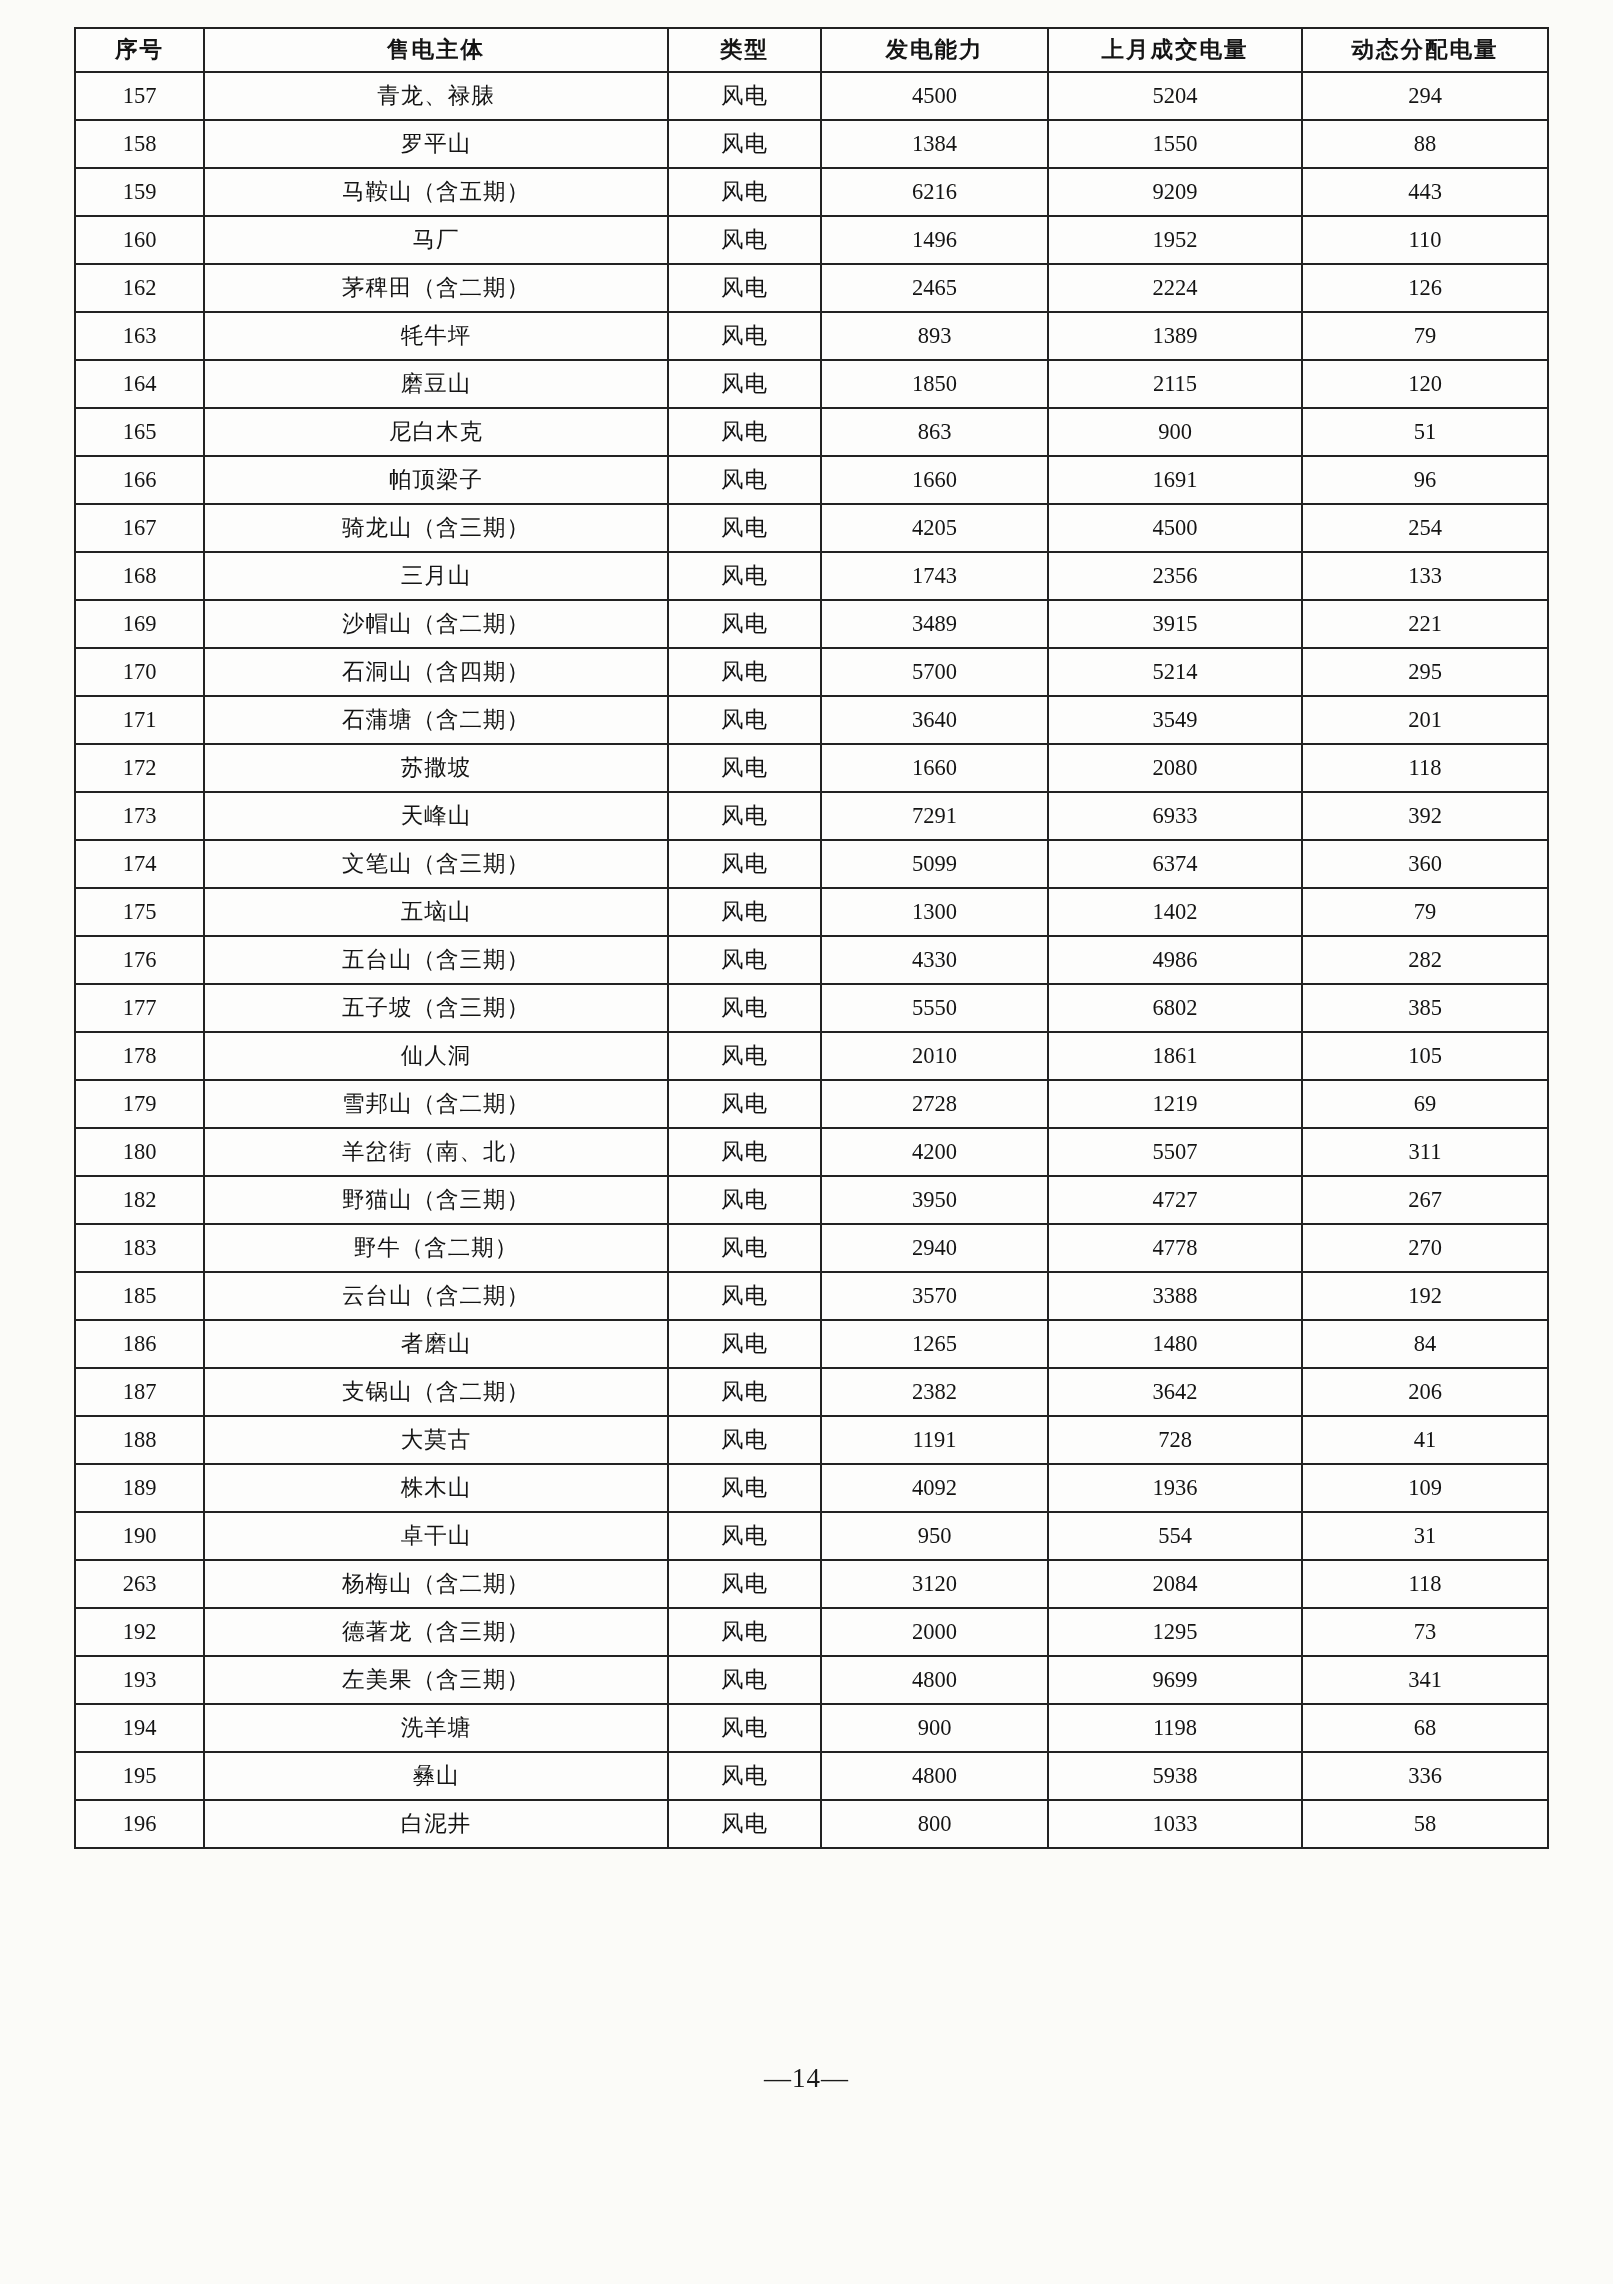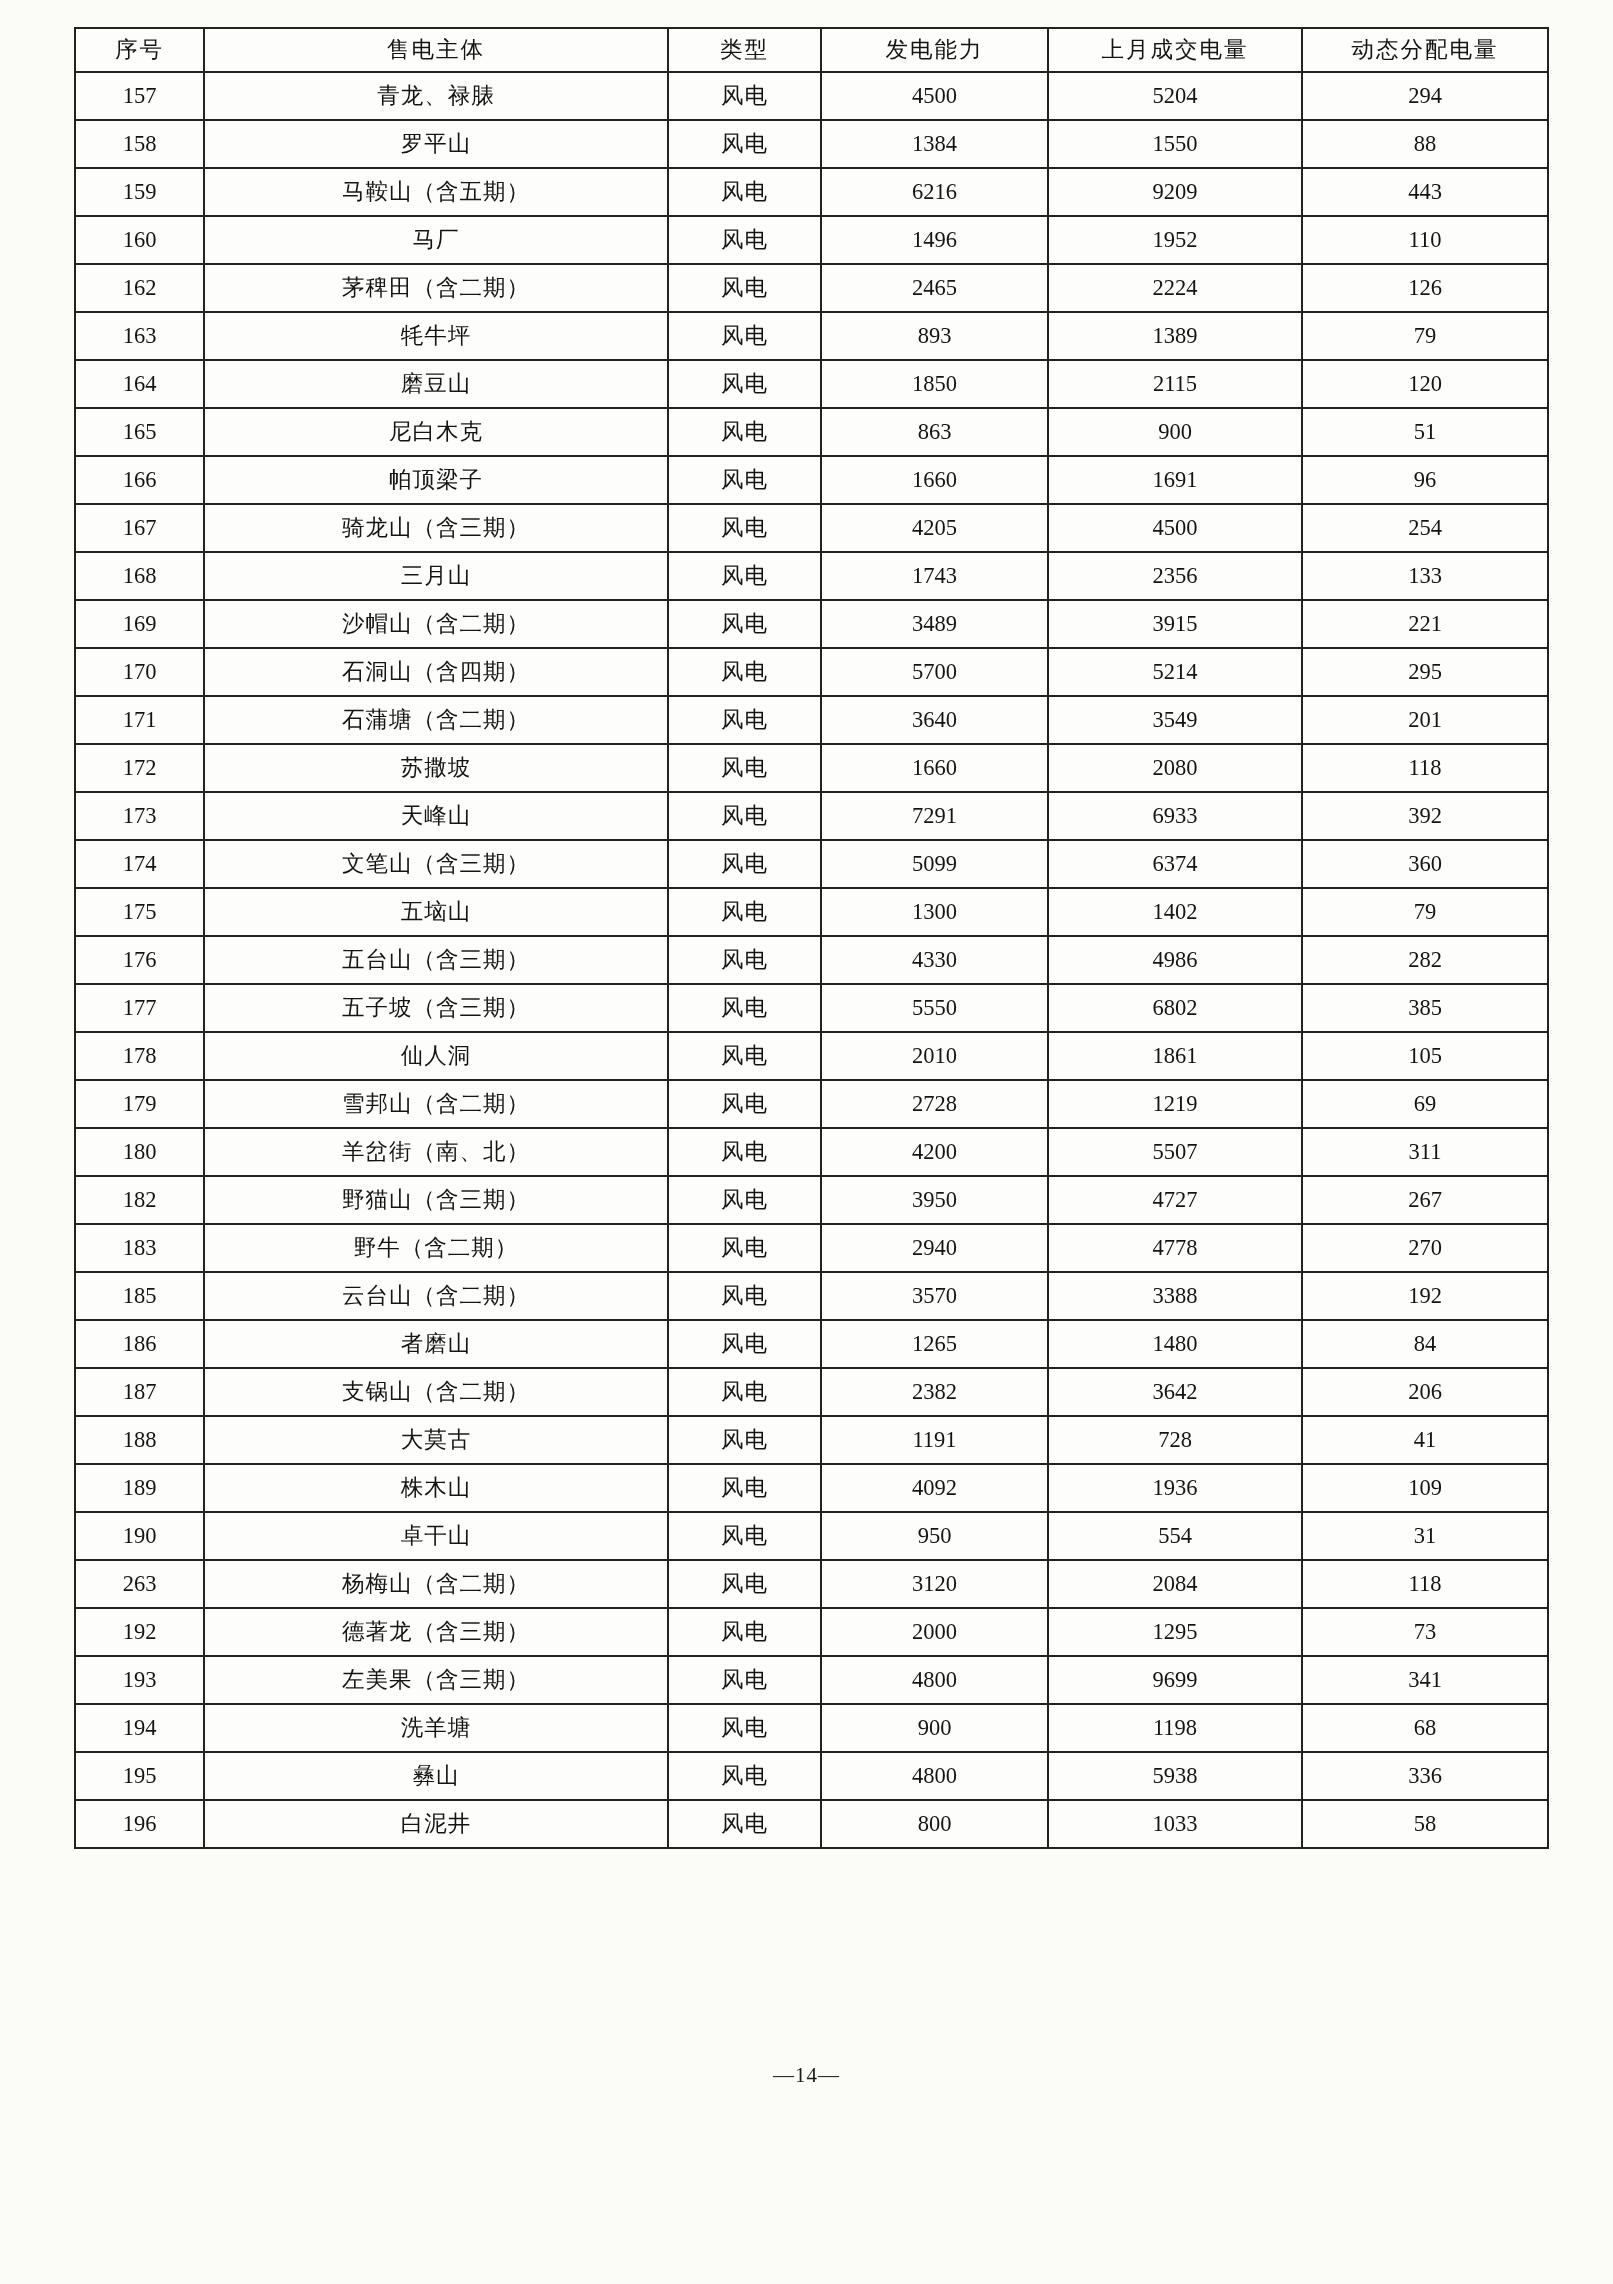--- a/index.html
+++ b/index.html
@@ -24,35 +24,35 @@
     text-align:center;
     vertical-align:middle;
     padding:0 3.9px;
     font-size:22.5px;
     line-height:1.1;
     overflow:hidden;
     white-space:nowrap;
   }
   table.power-table th{
     height:42px;
-    font-weight:normal;
+    font-weight:bold;
     font-size:22.5px;
     letter-spacing:2px;
   }
   table.power-table td{
     height:46px;
     font-weight:normal;
   }
   td.cell-entity{letter-spacing:1px;}
   td.cell-type{letter-spacing:1px;}
   .page-footer{
     position:absolute;
     left:0;top:2063px;width:100%;
     text-align:center;
-    font-size:21px;
+    font-size:27px;
     letter-spacing:1px;
     color:#1a1a1a;
   }
 </style>
 </head>
 <body>
 
 <div class="sheet">
 
   <table class="power-table">

